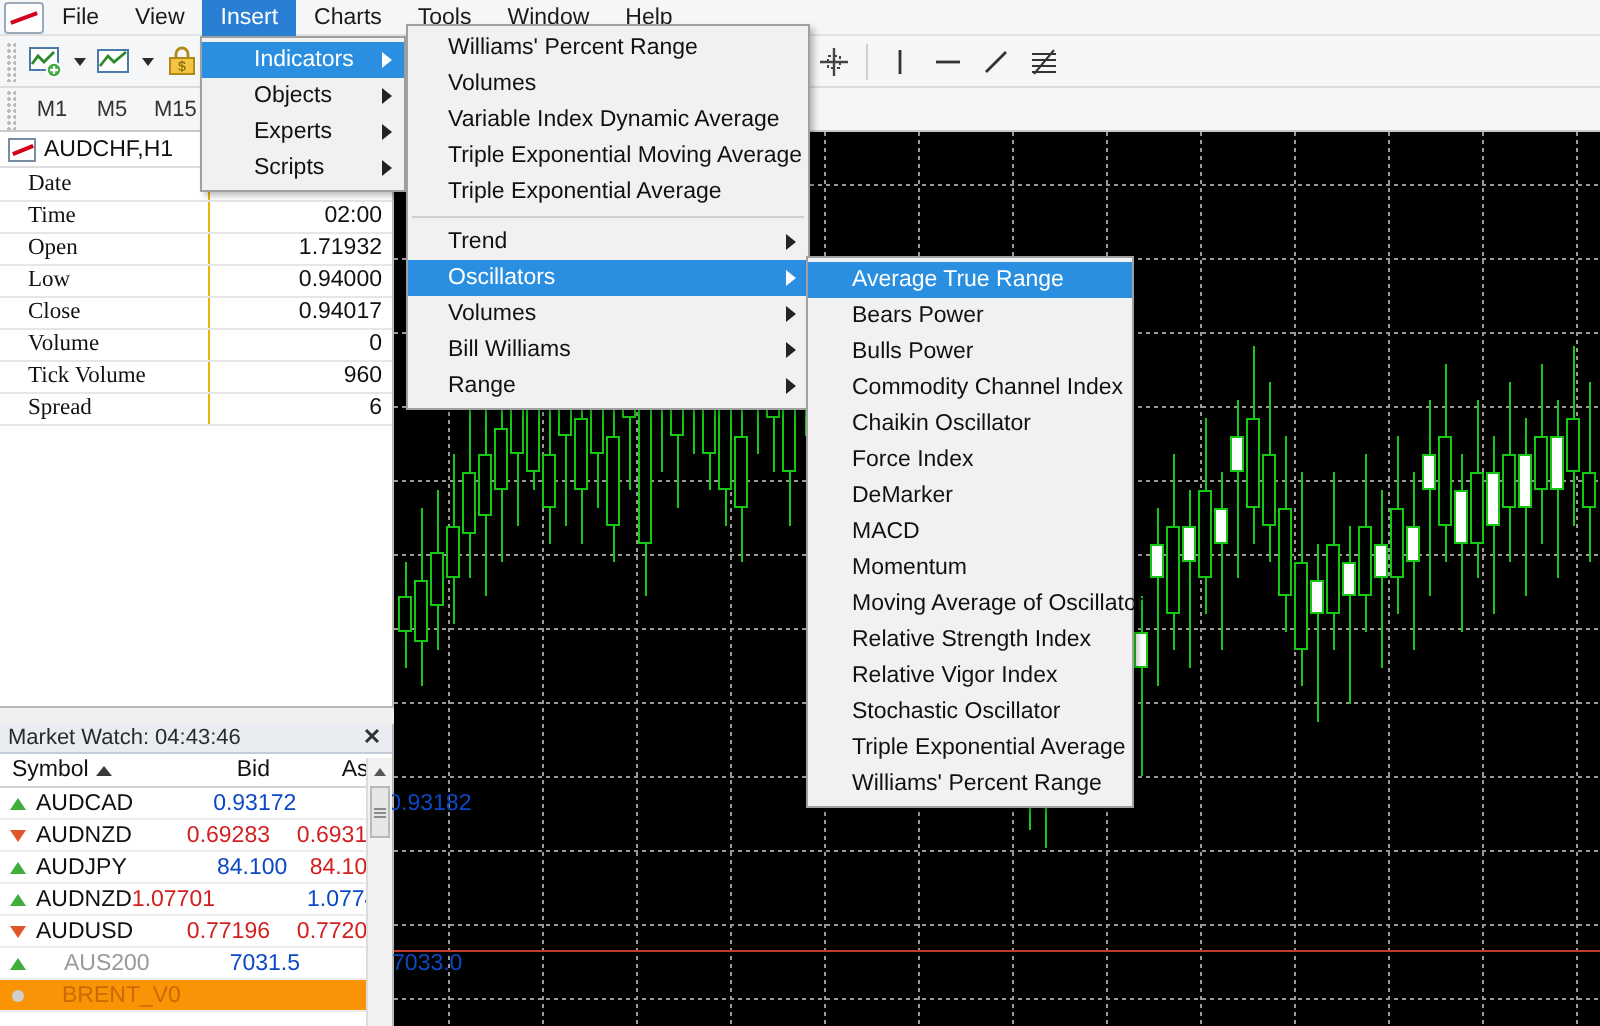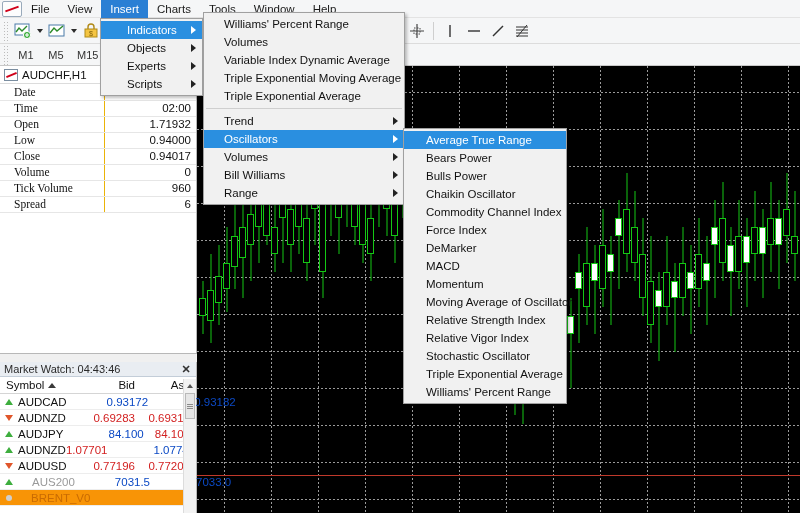--- a/index.html
+++ b/index.html
@@ -892,26 +892,26 @@
       <div class="mi hl">
         <span>Average True Range</span>
       </div>
       <div class="mi">
         <span>Bears Power</span>
       </div>
       <div class="mi">
         <span>Bulls Power</span>
       </div>
       <div class="mi">
+        <span>Commodity Channel Index</span>
+      </div>
+      <div class="mi">
         <span>Chaikin Oscillator</span>
       </div>
       <div class="mi">
-        <span>Commodity Channel Index</span>
-      </div>
-      <div class="mi">
         <span>Force Index</span>
       </div>
       <div class="mi">
         <span>DeMarker</span>
       </div>
       <div class="mi">
         <span>MACD</span>
       </div>
       <div class="mi">
         <span>Momentum</span>

